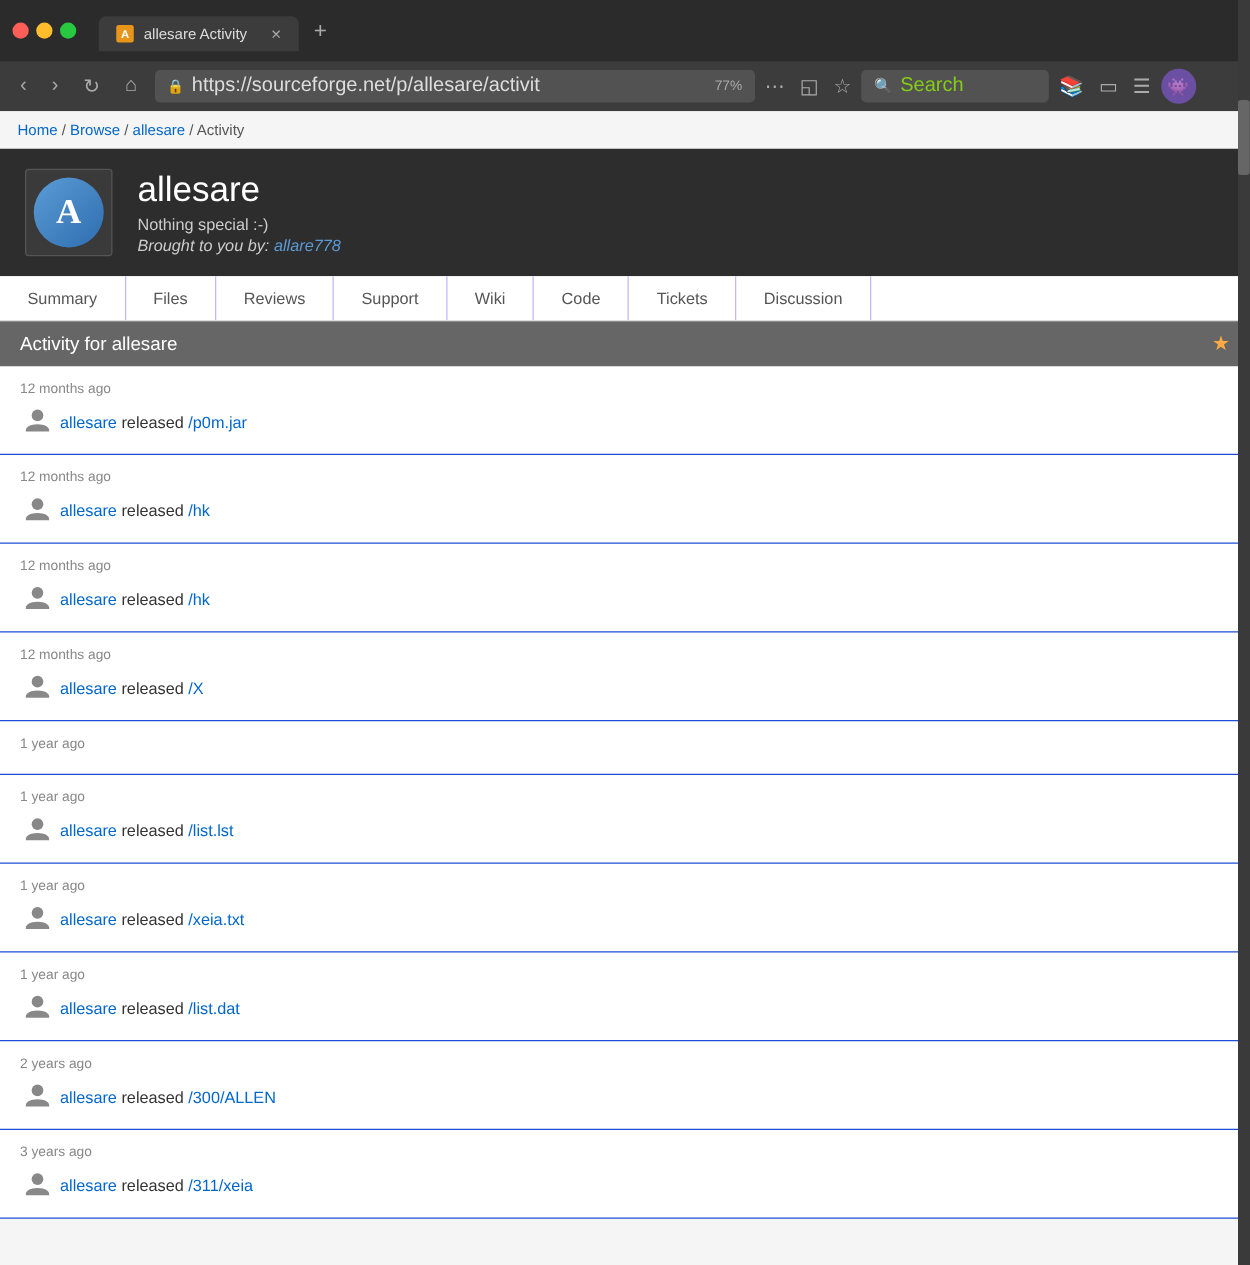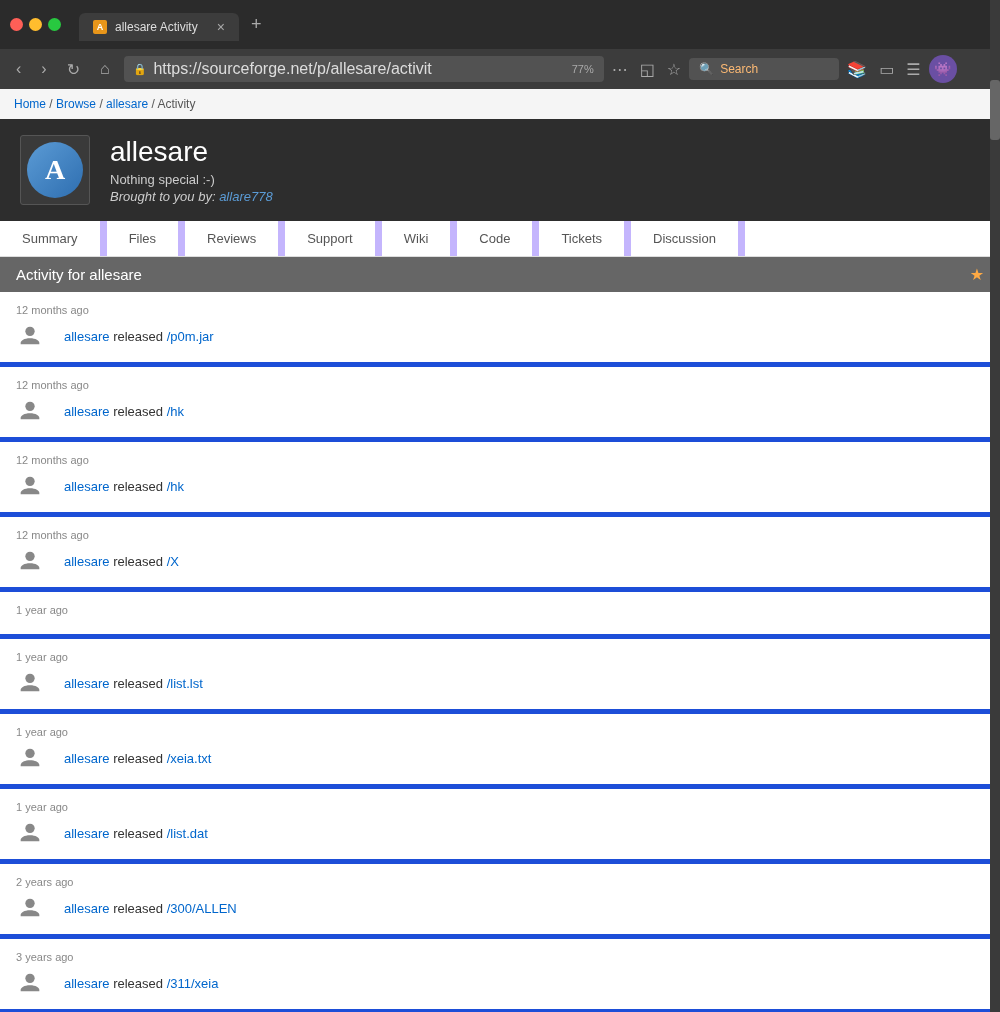--- a/index.html
+++ b/index.html
@@ -123,21 +123,21 @@
       display: flex;
       align-items: center;
       background: #525252;
       border-radius: 4px;
       padding: 4px 10px;
       gap: 6px;
       min-width: 150px;
     }
 
     .search-icon { color: #aaa; font-size: 12px; }
-    .search-text { color: #fdba74; font-size: 12px; }
+    .search-text { color: #84cc16; font-size: 16px; }
 
     .browser-ext {
       width: 28px;
       height: 28px;
       background: #6a4fa3;
       border-radius: 50%;
       display: flex;
       align-items: center;
       justify-content: center;
       color: white;
@@ -224,21 +224,21 @@
       background: #ffffff;
       border-bottom: 1px solid #ddd;
       display: flex;
       padding: 0;
     }
 
     .nav-tab {
       padding: 10px 22px;
       font-size: 13px;
       color: #555;
-      border-right: 7px solid #c4b5fd;
+      border-right: 1px solid #c4b5fd;
       cursor: pointer;
       white-space: nowrap;
     }
 
     
     .activity-section {
       background: #ffffff;
       margin: 0;
     }
 
@@ -256,33 +256,33 @@
       color: #ffaa44;
       font-size: 16px;
     }
 
     .activity-list {
       padding: 0;
     }
 
     .activity-item {
       padding: 12px 16px;
-      border-bottom: 5px solid #1d4ed8;
+      border-bottom: 1px solid #1d4ed8;
     }
 
     .activity-timestamp {
       font-size: 11px;
       color: #888;
       margin-bottom: 6px;
     }
 
     .activity-row {
       display: flex;
       align-items: center;
-      gap: 20px;
+      gap: 4px;
     }
 
     .user-avatar {
       width: 28px;
       height: 28px;
       color: #888;
       font-size: 24px;
       flex-shrink: 0;
     }
 

